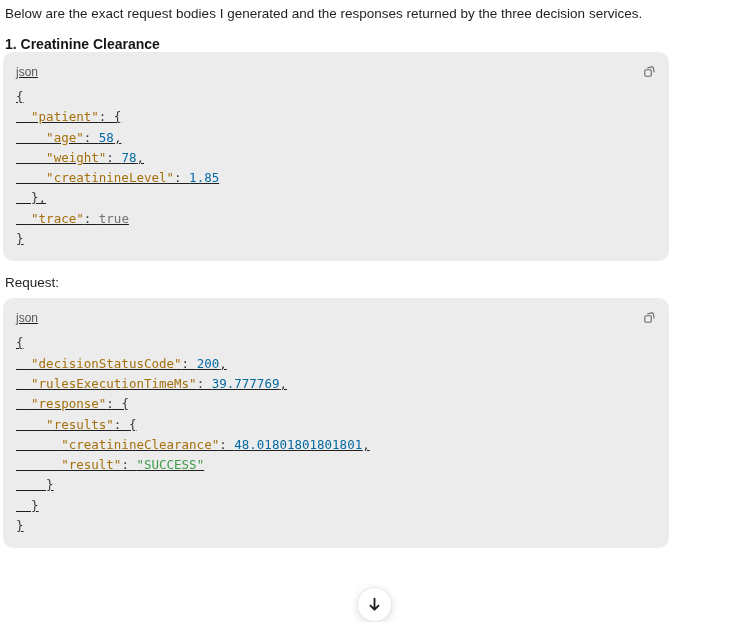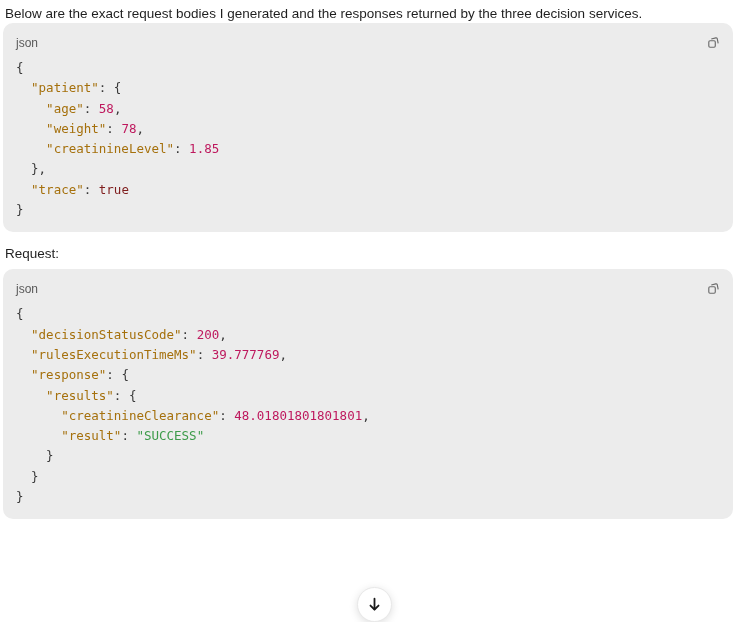--- a/index.html
+++ b/index.html
@@ -36,61 +36,63 @@
     color: #2e7ce0; font-size: 13.5px;
     text-decoration: underline; cursor: pointer;
   }
   .block-label {
     font-size: 13.5px; margin: 14px 0 8px 2px;
   }
 
   .code-block {
     background: #ececec;
     border-radius: 10px;
-    width: 730px;
+    width: 666px;
+    text-decoration: underline;
   }
   .code-header {
     display: flex; justify-content: space-between; align-items: center;
     padding: 12px 13px 0 13px; height: 27px;
   }
   .code-lang { font-size: 12px; color: #5a5a5a; line-height: 1; }
   .copy-btn {
     background: none; border: none; padding: 0; margin: 0;
     cursor: pointer; line-height: 0; color: #6b6b6b;
   }
   .code-body {
     font-family: "DejaVu Sans Mono", monospace;
     font-size: 12.5px; line-height: 20.3px;
     padding: 8px 13px 12px 13px;
     white-space: pre; margin: 0;
   }
   .code-line { white-space: pre; }
   .tok-p { color: #383838; }
   .tok-k { color: #a5700c; }
-  .tok-n { color: #be185d; }
-  .tok-b { color: #7f1d1d; }
+  .tok-n { color: #0369a1; }
+  .tok-b { color: #737373; }
   .tok-s { color: #3d9b4a; }
 
   .scroll-btn {
     position: absolute; left: 357px; top: 587px;
     width: 35px; height: 35px; border-radius: 50%;
     background: #ffffff;
     border: 1px solid #e8e8e8;
     box-shadow: 0 2px 8px rgba(0,0,0,0.13);
     display: flex; align-items: center; justify-content: center;
     cursor: pointer; padding: 0;
   }
 </style>
 </head>
 <body>
 
 <div class="page">
 
   <p class="intro">Below are the exact request bodies I generated and the responses returned by the three decision services.</p>
 
+  <h2 class="section-heading">1. Creatinine Clearance</h2>
 
 
 
   <div class="code-block">
     <div class="code-header">
       <span class="code-lang">json</span>
       <button class="copy-btn">
         <span>
           <svg width="14" height="14" viewBox="0 0 16 16" fill="none" stroke="currentColor" stroke-width="1.3" stroke-linejoin="round">
             <rect x="3.2" y="5.4" width="7.4" height="7.4" rx="1.4"></rect>

